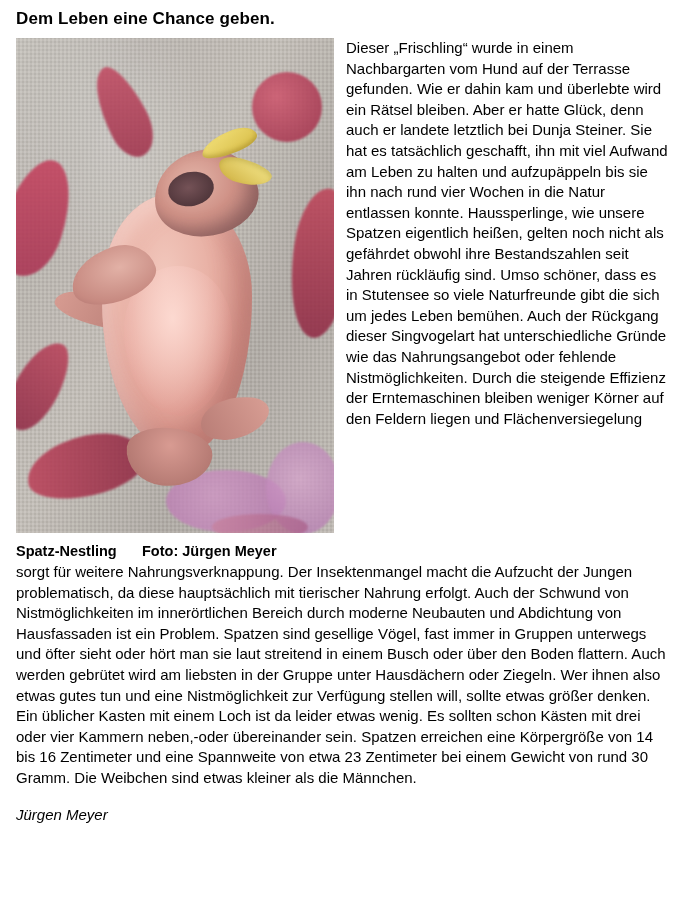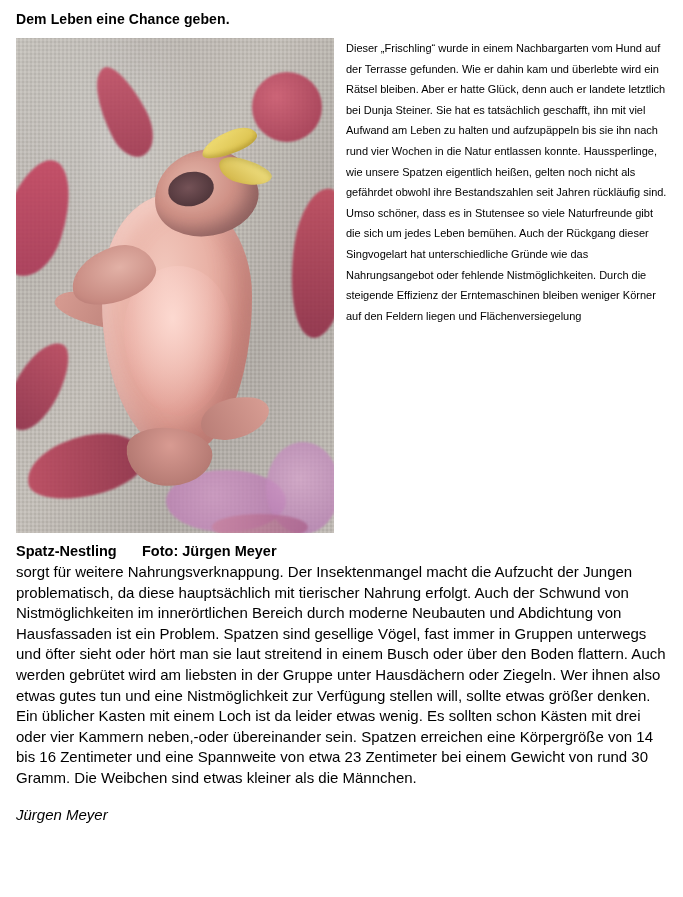--- a/index.html
+++ b/index.html
@@ -15,21 +15,21 @@
     overflow: hidden;
   }
   .page {
     position: relative;
     width: 683px;
     height: 897px;
     box-sizing: border-box;
     padding: 10px 14px 0 16px;
   }
   .headline {
-    font-size: 14px;
+    font-size: 17px;
     font-weight: bold;
     line-height: 18px;
     margin: 0 0 10px 0;
     letter-spacing: 0.1px;
   }
   .top-block {
     display: block;
   }
   .figure {
     float: left;
@@ -196,21 +196,21 @@
     align-items: baseline;
     font-size: 14.5px;
     line-height: 18px;
     padding-top: 9px;
   }
   .caption .cap-left { width: 126px; flex: none; }
   .caption .cap-right { flex: 1; }
 
   .col-text {
     overflow: hidden;
-    font-size: 11px;
+    font-size: 15px;
     line-height: 20.6px;
     text-align: left;
     hyphens: none;
   }
   .body-text {
     clear: both;
     font-size: 15px;
     line-height: 20.6px;
     margin-top: 12px;
   }

